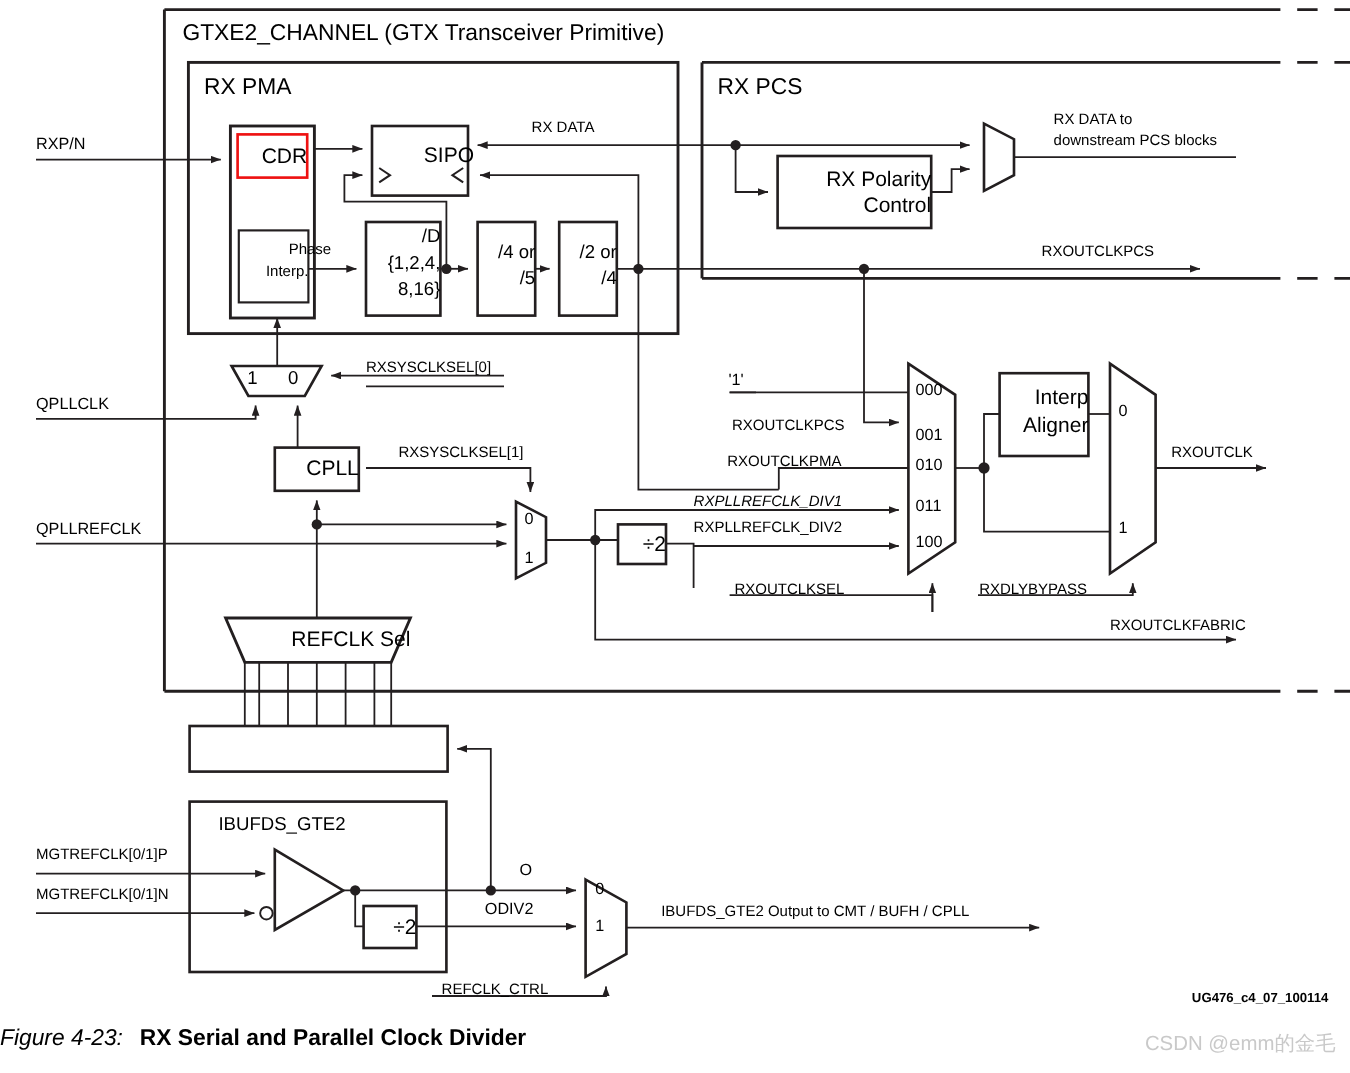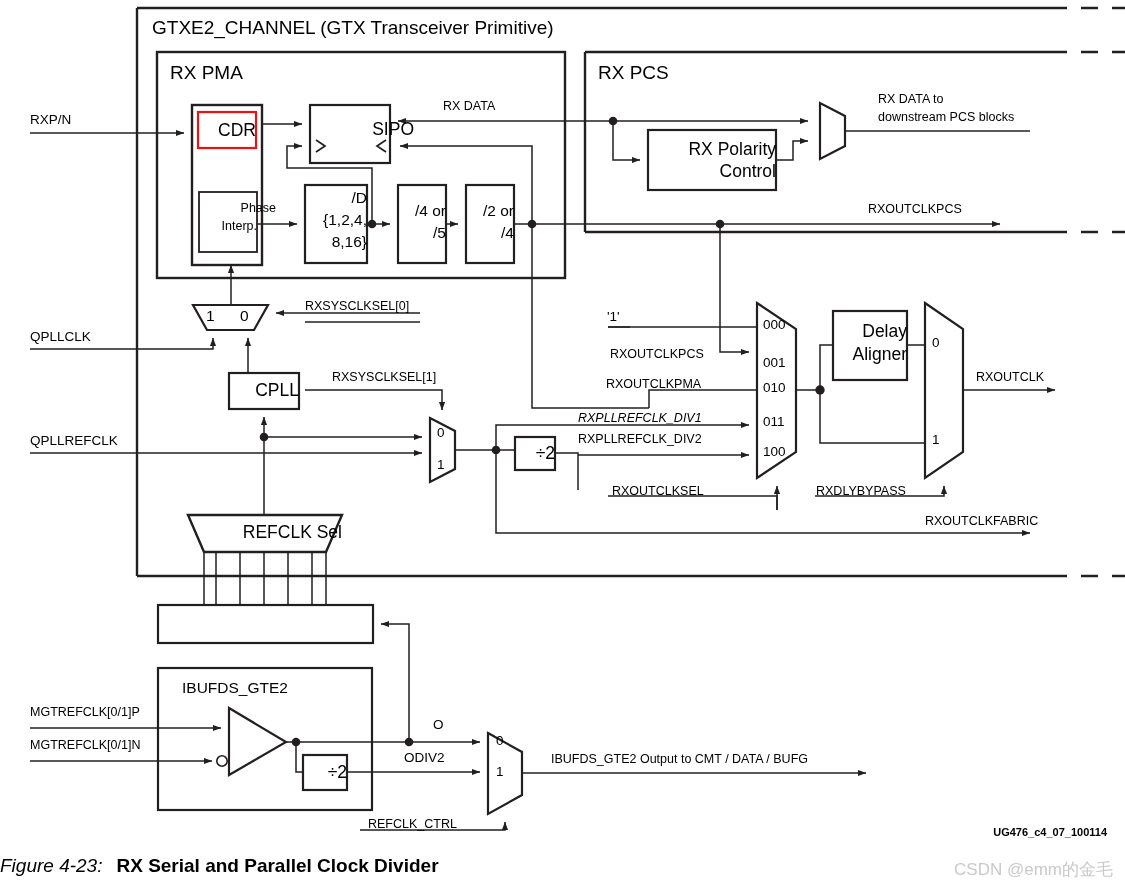--- a/index.html
+++ b/index.html
@@ -203,21 +203,21 @@
 </svg>
 
 <div class="lbl t19" style="left:152px;top:18px;">GTXE2_CHANNEL (GTX Transceiver Primitive)</div>
 <div class="lbl t19" style="left:170px;top:63px;">RX PMA</div>
 <div class="lbl t19" style="left:598px;top:63px;">RX PCS</div>
 
 <div class="lbl t17 ctr" style="left:198px;top:121px;width:58px;">CDR</div>
 <div class="lbl t12 ctr" style="left:199px;top:202px;width:77px;">Phase</div>
 <div class="lbl t12 ctr" style="left:199px;top:220px;width:58px;">Interp.</div>
 
-<div class="lbl t17 ctr" style="left:318px;top:120px;width:96px;">SIPO</div>
+<div class="lbl t17 ctr" style="left:299px;top:120px;width:96px;">SIPO</div>
 
 <div class="lbl t15 ctr" style="left:305px;top:190px;width:62px;">/D</div>
 <div class="lbl t15 ctr" style="left:305px;top:212px;width:62px;">{1,2,4,</div>
 <div class="lbl t15 ctr" style="left:305px;top:234px;width:62px;">8,16}</div>
 
 <div class="lbl t15 ctr" style="left:398px;top:203px;width:48px;">/4 or</div>
 <div class="lbl t15 ctr" style="left:398px;top:225px;width:48px;">/5</div>
 
 <div class="lbl t15 ctr" style="left:466px;top:203px;width:48px;">/2 or</div>
 <div class="lbl t15 ctr" style="left:466px;top:225px;width:48px;">/4</div>
@@ -225,21 +225,21 @@
 <div class="lbl t17 ctr" style="left:648px;top:140px;width:128px;">RX Polarity</div>
 <div class="lbl t17 ctr" style="left:648px;top:162px;width:128px;">Control</div>
 
 <div class="lbl t17 ctr" style="left:229px;top:381px;width:70px;">CPLL</div>
 
 <div class="lbl t17 ctr" style="left:188px;top:523px;width:154px;">REFCLK Sel</div>
 
 <div class="lbl t15" style="left:182px;top:680px;">IBUFDS_GTE2</div>
 <div class="lbl t17 ctr" style="left:303px;top:763px;width:44px;">÷2</div>
 
-<div class="lbl t17 ctr" style="left:833px;top:322px;width:74px;">Delay</div>
+<div class="lbl t17 ctr" style="left:833px;top:322px;width:74px;">Interp</div>
 <div class="lbl t17 ctr" style="left:833px;top:345px;width:74px;">Aligner</div>
 
 <div class="lbl t17 ctr" style="left:515px;top:444px;width:40px;">÷2</div>
 
 <div class="lbl t15" style="left:206px;top:308px;">1</div>
 <div class="lbl t15" style="left:240px;top:308px;">0</div>
 
 <div class="lbl t13" style="left:437px;top:426px;">0</div>
 <div class="lbl t13" style="left:437px;top:458px;">1</div>
 
@@ -279,21 +279,21 @@
 
 <div class="lbl t12" style="left:976px;top:371px;">RXOUTCLK</div>
 <div class="lbl t12" style="left:925px;top:515px;">RXOUTCLKFABRIC</div>
 
 <div class="lbl t12" style="left:30px;top:706px;">MGTREFCLK[0/1]P</div>
 <div class="lbl t12" style="left:30px;top:739px;">MGTREFCLK[0/1]N</div>
 
 <div class="lbl t13" style="left:433px;top:718px;">O</div>
 <div class="lbl t13" style="left:404px;top:751px;">ODIV2</div>
 <div class="lbl t12" style="left:368px;top:818px;">REFCLK_CTRL</div>
-<div class="lbl t12" style="left:551px;top:753px;">IBUFDS_GTE2   Output to CMT / DATA / BUFG</div>
+<div class="lbl t12" style="left:551px;top:753px;">IBUFDS_GTE2   Output to CMT / BUFH / CPLL</div>
 
 <div style="position:absolute;left:30px;top:728px;width:0;height:0;"></div>
 
 <div class="code">UG476_c4_07_100114</div>
 <div class="capwrap">
   <span class="cap-fig">Figure 4-23:</span><span class="cap-ttl">RX Serial and Parallel Clock Divider</span>
 </div>
 <div class="wm">CSDN @emm的金毛</div>
 
 </div>

